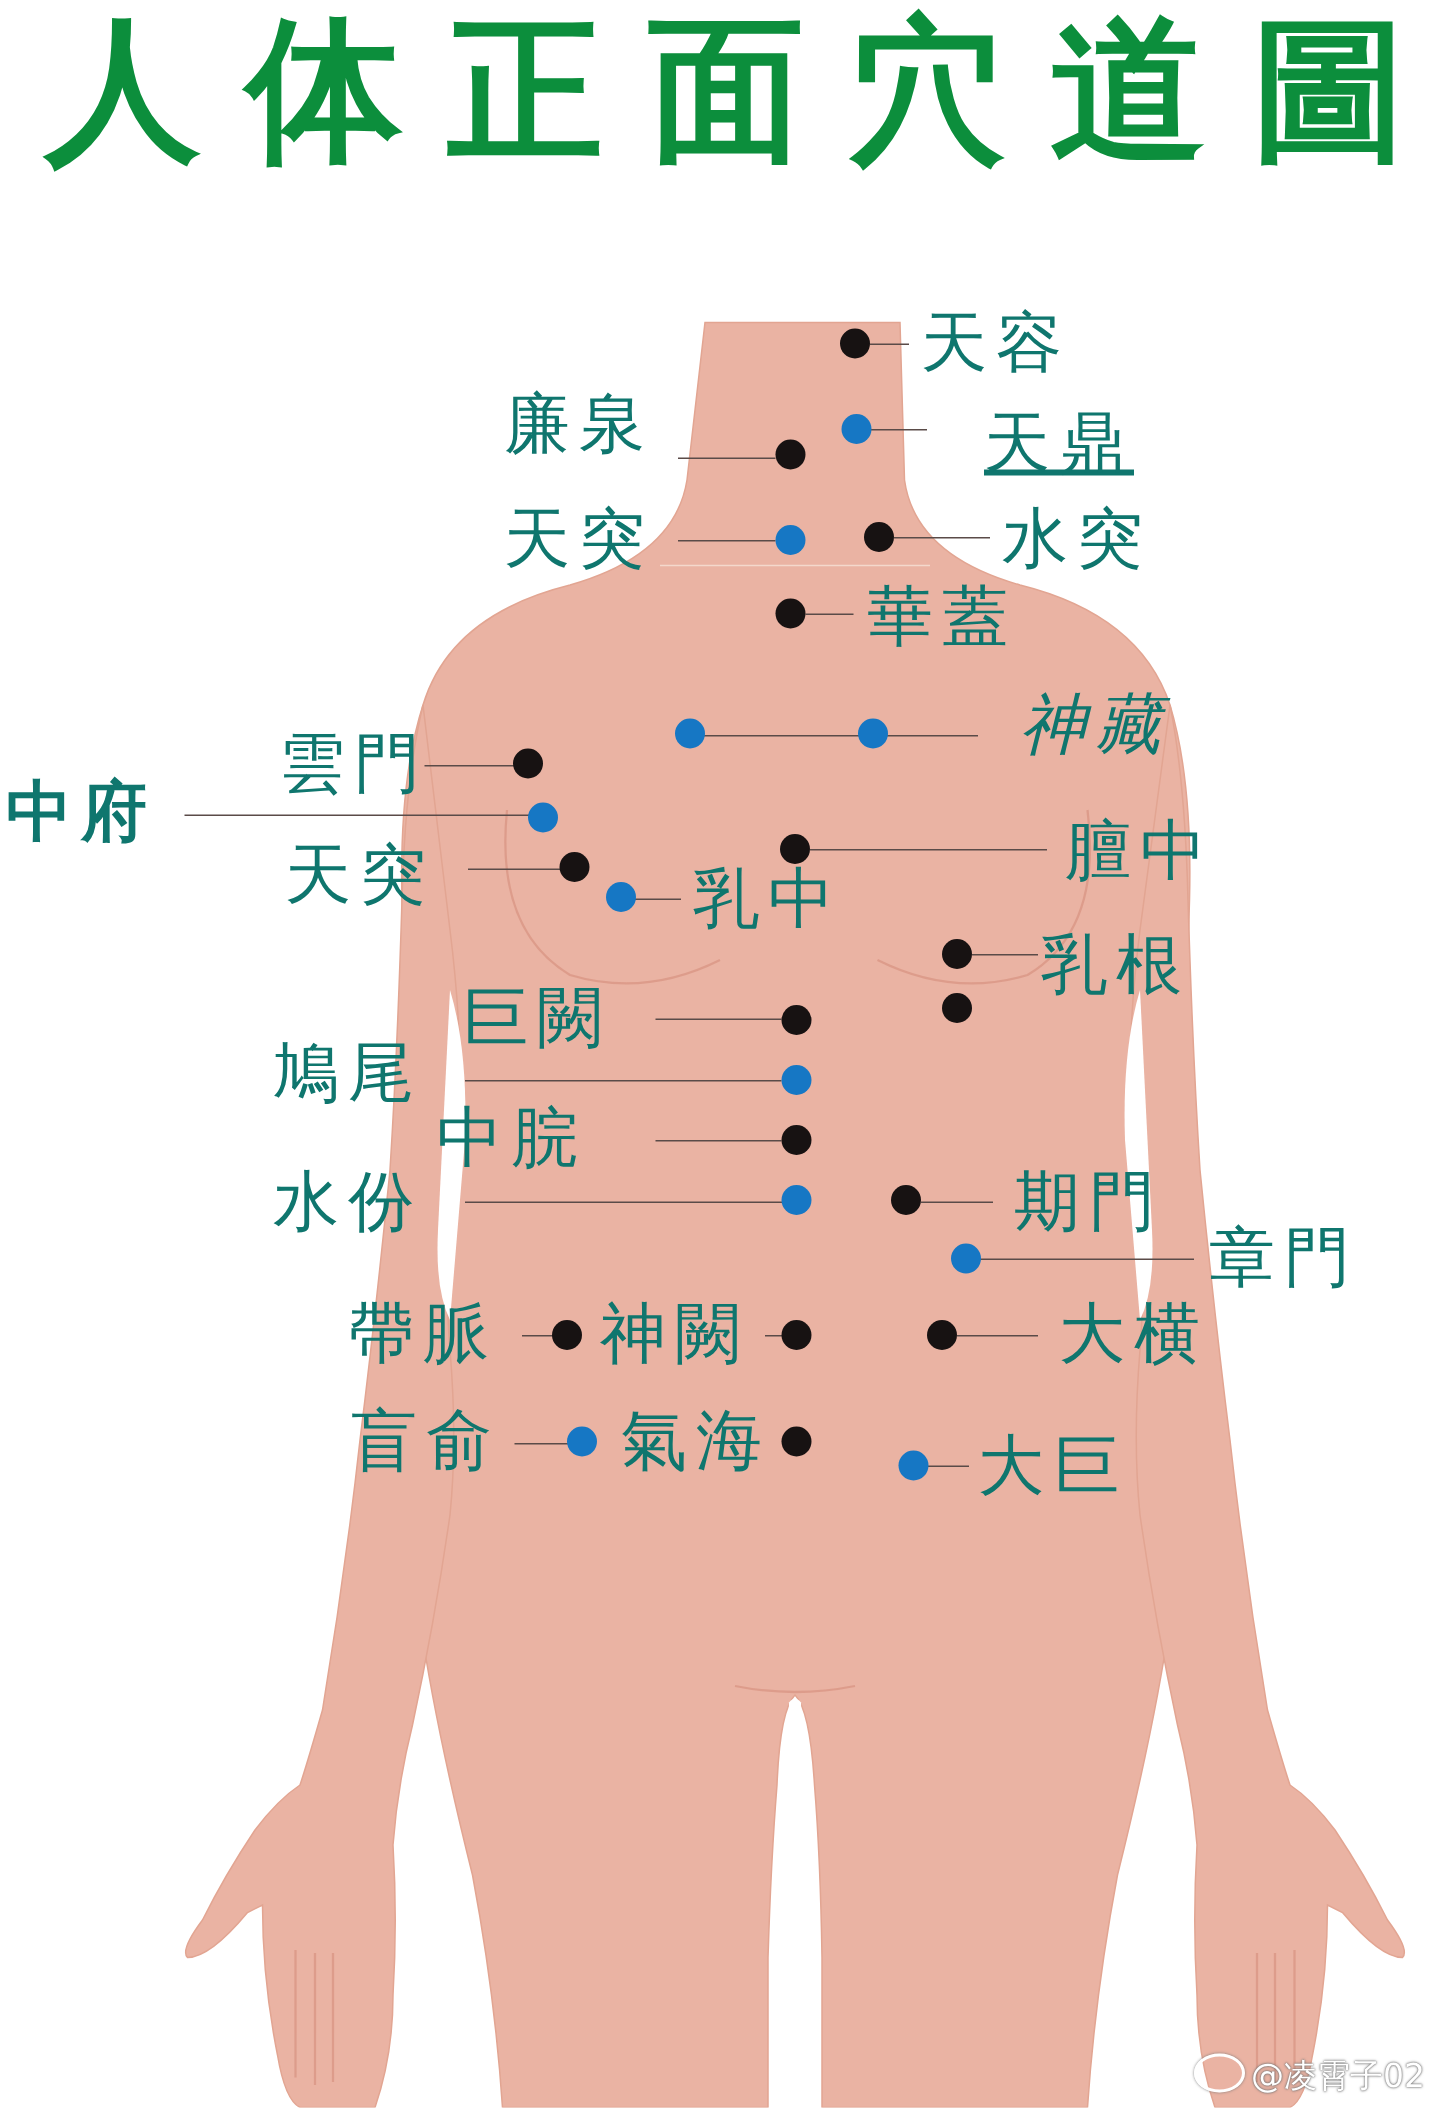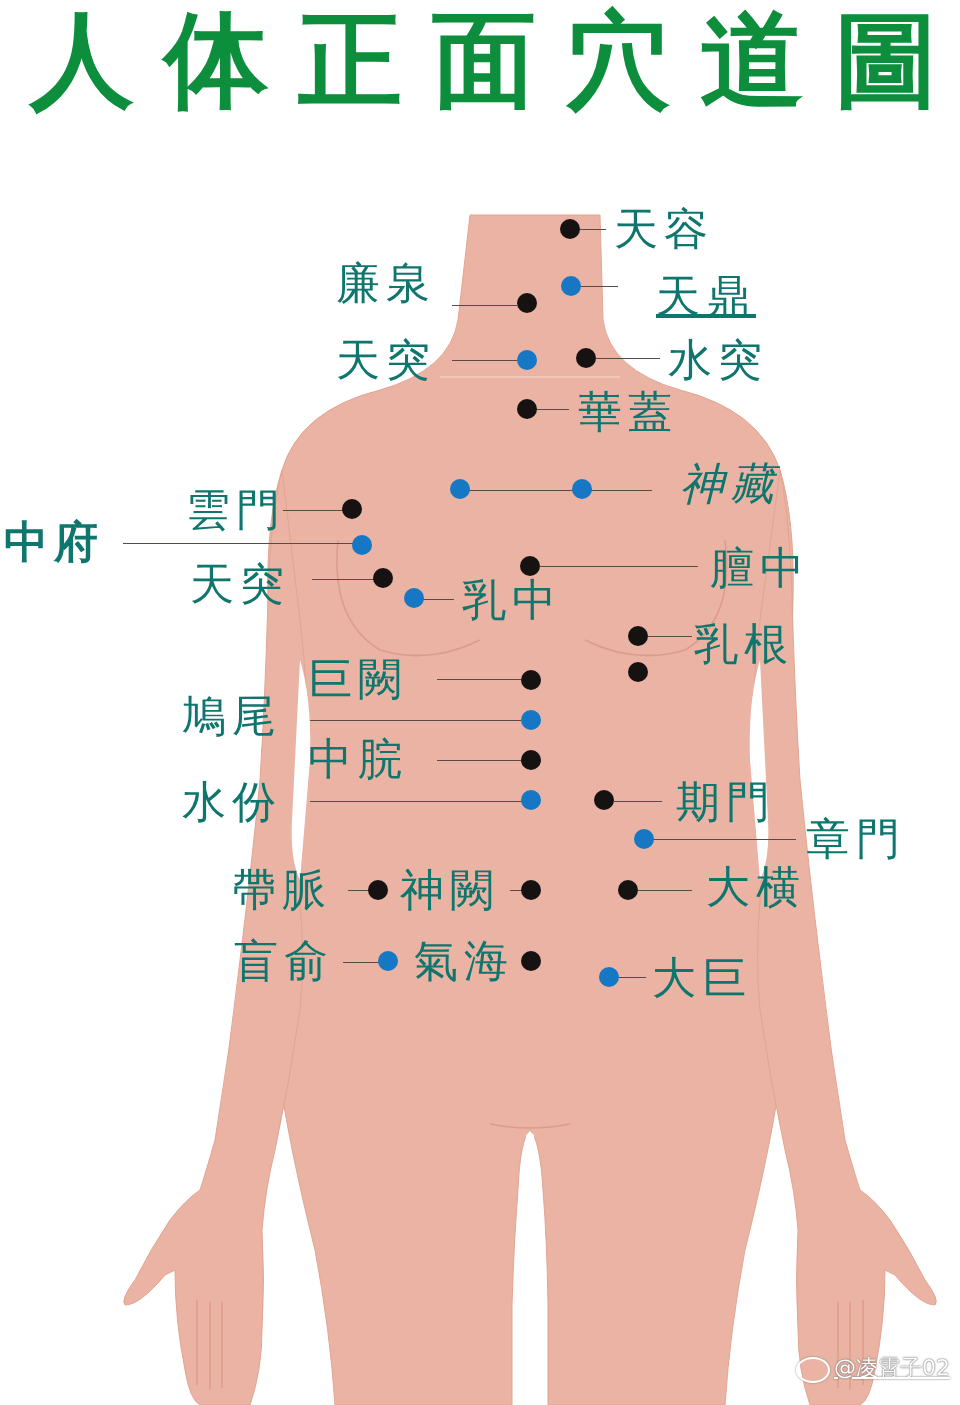--- a/index.html
+++ b/index.html
@@ -11,23 +11,23 @@
   .title span { font-size:104px; font-weight:bold; color:#0c8e3c; line-height:1;
                 font-family:"DejaVu Sans", sans-serif; }
   svg.body { position:absolute; left:0; top:0; }
   .label { position:absolute; font-size:44px; color:#0f766e; letter-spacing:6px;
            line-height:1; white-space:nowrap; font-family:"DejaVu Sans", sans-serif; }
   .dot { position:absolute; width:20px; height:20px; border-radius:50%;
          margin-left:-10px; margin-top:-10px; }
   .dot.black { background:#171212; }
   .dot.blue { background:#1677c4; }
   .leader { position:absolute; height:1px; background:#5a4b48; }
-  .watermark { position:absolute; right:10px; bottom:22px; font-size:22px;
+  .watermark { position:absolute; right:10px; bottom:6px; font-size:22px;
                color:#ffffff; text-shadow:0 0 2px #777, 0 0 1px #555;
-               font-family:"DejaVu Sans", sans-serif; display:flex; align-items:flex-end; gap:4px;text-decoration:underline; }
+               font-family:"DejaVu Sans", sans-serif; display:flex; align-items:flex-start; gap:4px; }
   .wb-icon { width:30px; height:22px; border:2px solid #fff; border-radius:50%;
              box-shadow:0 0 2px #777; display:inline-block; }
 </style>
 </head>
 <body>
 
 <div class="title">
   <span>人</span>
   <span>体</span>
   <span>正</span>
@@ -143,27 +143,27 @@
 <div class="label" style="left:578px;top:390px;">華蓋</div>
 <div class="label" style="left:680px;top:462px;font-style:italic;">神藏</div>
 <div class="label" style="left:160px;top:488px;margin-left:26px;">雲門</div>
 <div class="label" style="left:4px;top:520px;font-weight:bold;">中府</div>
 <div class="label" style="left:190px;top:562px;">天突</div>
 <div class="label" style="left:462px;top:578px;">乳中</div>
 <div class="label" style="left:710px;top:546px;">膻中</div>
 <div class="label" style="left:694px;top:622px;">乳根</div>
 <div class="label" style="left:308px;top:657px;">巨闕</div>
 <div class="label" style="left:182px;top:697px;font-family:Liberation Mono, monospace;">鳩尾</div>
-<div class="label" style="left:308px;top:737px;">中脘</div>
+<div class="label" style="left:291px;top:737px;font-family:Liberation Serif, serif;">中脘</div>
 <div class="label" style="left:182px;top:780px;">水份</div>
 <div class="label" style="left:676px;top:780px;">期門</div>
 <div class="label" style="left:806px;top:817px;">章門</div>
 <div class="label" style="left:232px;top:868px;">帶脈</div>
 <div class="label" style="left:400px;top:868px;">神闕</div>
-<div class="label" style="left:706px;top:868px;font-family:Liberation Mono, monospace;">大横</div>
+<div class="label" style="left:706px;top:868px;">大横</div>
 <div class="label" style="left:234px;top:939px;">盲俞</div>
 <div class="label" style="left:414px;top:939px;">氣海</div>
 <div class="label" style="left:652px;top:956px;">大巨</div>
 
 <div class="watermark">
   <span class="wb-icon"></span>
   <span>@凌霄子02</span>
 </div>
 
 </body></html>

